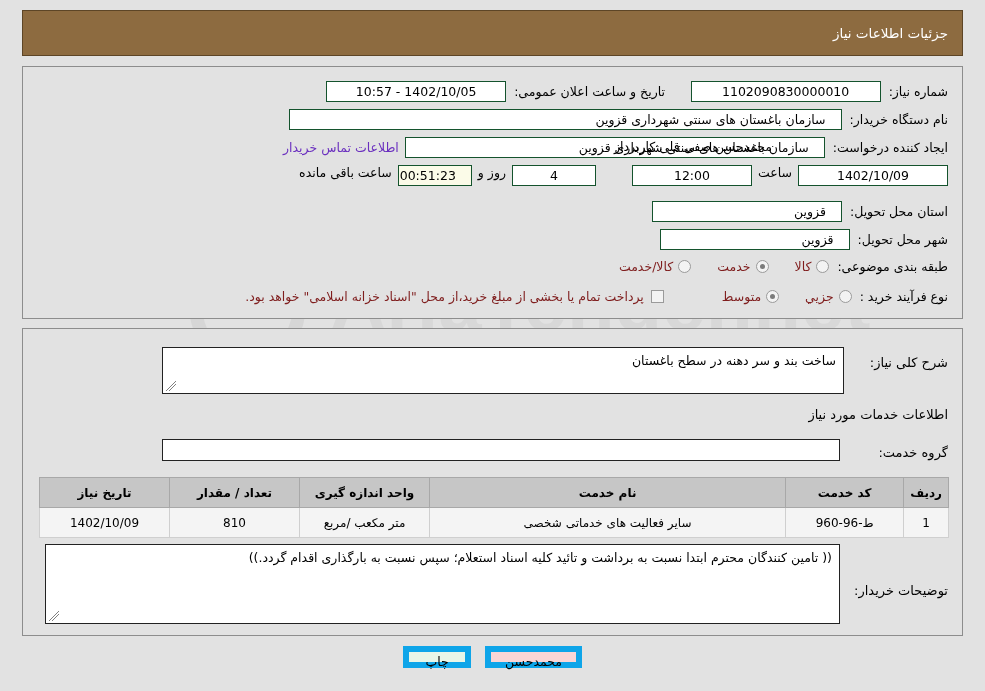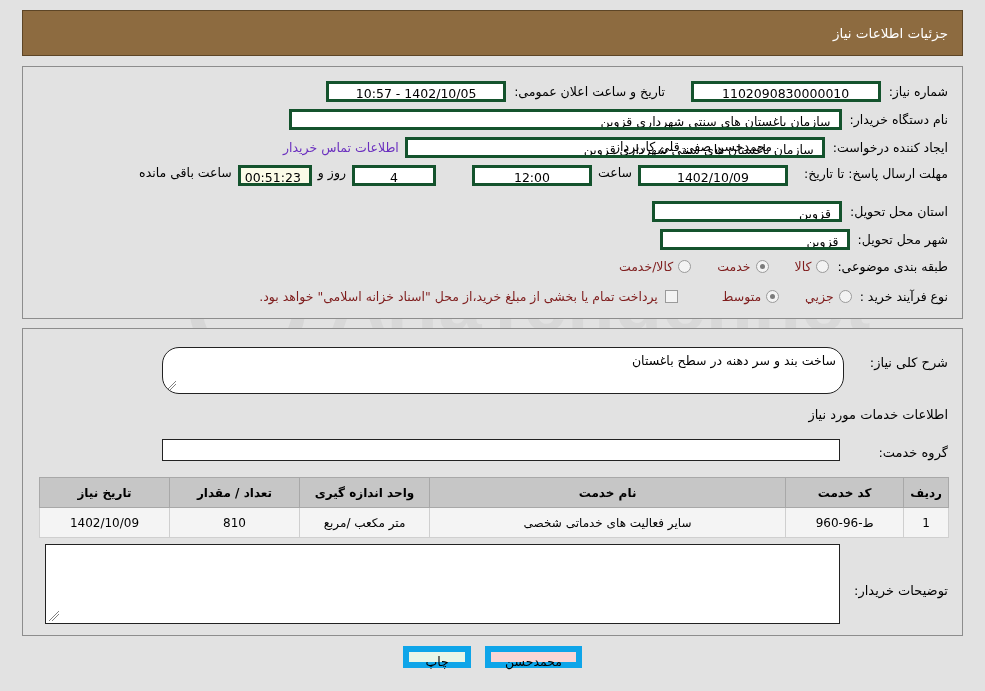--- a/index.html
+++ b/index.html
@@ -65,27 +65,27 @@
     direction: rtl;
     white-space: nowrap;
   }
   .flabel {
     font-size: 12.5px;
     color: #000;
     text-align: right;
     padding-left: 8px;
   }
   .fbox {
-    border: 3px solid #14532d;
+    border: 1px solid #14532d;
     background: #ffffff;
     height: 21px;
     line-height: 19px;
     font-size: 12.5px;
     color: #000;
-    padding: 0 8px;
+    padding: 0 15px;
     text-align: center;
     overflow: hidden;
     white-space: nowrap;
     display: inline-block;
     vertical-align: middle;
   }
   .fbox.rt { text-align: right; }
   .fbox.cream { background: #fbfbe8; }
   .plain-text {
     font-size: 12.5px;
@@ -250,21 +250,20 @@
     </div>
 
     <div class="frow" style="right:14px; top:70px;">
       <span class="flabel">ایجاد کننده درخواست:</span>
       <span class="fbox rt" style="width:420px; text-align:right;">سازمان باغستان های سنتی شهرداری قزوین</span>
       <span class="link-text">اطلاعات تماس خریدار</span>
     </div>
     <span class="plain-text" style="position:absolute; right:184px; top:72px; z-index:1;">محمدحسن صفی قلی کاربرداز</span>
 
     <div class="frow" style="right:14px; top:98px; align-items:flex-start;">
-      <span class="flabel" style="width:160px; white-space:normal; line-height:1.45; display:inline-block;">مهلت ارسال پاسخ: تا تاریخ:</span>
       <span class="fbox" style="width:150px;">1402/10/09</span>
       <span class="plain-text">ساعت</span>
       <span class="fbox" style="width:120px;">12:00</span>
       <span class="fbox" style="width:84px; margin-right:36px;">4</span>
       <span class="plain-text">روز و</span>
       <span class="fbox cream" style="width:74px;">00:51:23</span>
       <span class="plain-text">ساعت باقی مانده</span>
     </div>
 
     <div class="frow" style="right:14px; top:134px;">
@@ -296,31 +295,31 @@
     <div class="frow" style="right:14px; top:222px;">
       <span class="flabel">نوع فرآیند خرید :</span>
       <span class="radio-wrap">
         <span class="radio"></span>
         <span class="radio-label">جزیي</span>
       </span>
       <span class="radio-wrap">
         <span class="radio on"></span>
         <span class="radio-label">متوسط</span>
       </span>
-      <span class="radio-wrap" style="margin-right:18px; gap:7px;">
+      <span class="radio-wrap" style="margin-right:32px; gap:7px;">
         <span class="check"></span>
         <span class="radio-label">پرداخت تمام یا بخشی از مبلغ خرید،از محل "اسناد خزانه اسلامی" خواهد بود.</span>
       </span>
     </div>
   </div>
 
   <div class="panel" id="panel-mid">
 
     <span class="blabel" style="right:14px; top:26px;">شرح کلی نیاز:</span>
-    <div class="textarea-box" style="right:118px; top:18px; width:682px; height:47px;border-radius:17px;">
+    <div class="textarea-box" style="right:118px; top:18px; width:682px; height:47px;">
       <span>ساخت بند و سر دهنه در سطح باغستان</span>
       <svg class="resize-grip" viewBox="0 0 12 12">
         <line x1="1" y1="11" x2="11" y2="1" stroke="#808080" stroke-width="1"></line>
         <line x1="4" y1="11" x2="11" y2="4" stroke="#808080" stroke-width="1"></line>
       </svg>
     </div>
 
     <span class="blabel" style="right:14px; top:78px;text-align:center;">اطلاعات خدمات مورد نیاز</span>
 
     <span class="blabel" style="right:14px; top:116px;">گروه خدمت:</span>
@@ -346,20 +345,21 @@
           <td>سایر فعالیت های خدماتی شخصی</td>
           <td>متر مکعب /مربع</td>
           <td>810</td>
           <td>1402/10/09</td>
         </tr>
       </tbody>
     </table>
 
     <span class="blabel" style="right:14px; top:254px;">توضیحات خریدار:</span>
     <div class="textarea-box" style="right:122px; top:215px; width:795px; height:80px;">
+      <span>(( تامین کنندگان محترم ابتدا نسبت به برداشت و تائید کلیه اسناد استعلام؛ سپس نسبت به بارگذاری اقدام گردد.))</span>
       <svg class="resize-grip" viewBox="0 0 12 12">
         <line x1="1" y1="11" x2="11" y2="1" stroke="#808080" stroke-width="1"></line>
         <line x1="4" y1="11" x2="11" y2="4" stroke="#808080" stroke-width="1"></line>
       </svg>
     </div>
   </div>
 
   <div class="btnrow">
     <button class="btn btn-back">محمدحسن</button>
     <button class="btn btn-print">چاپ</button>

